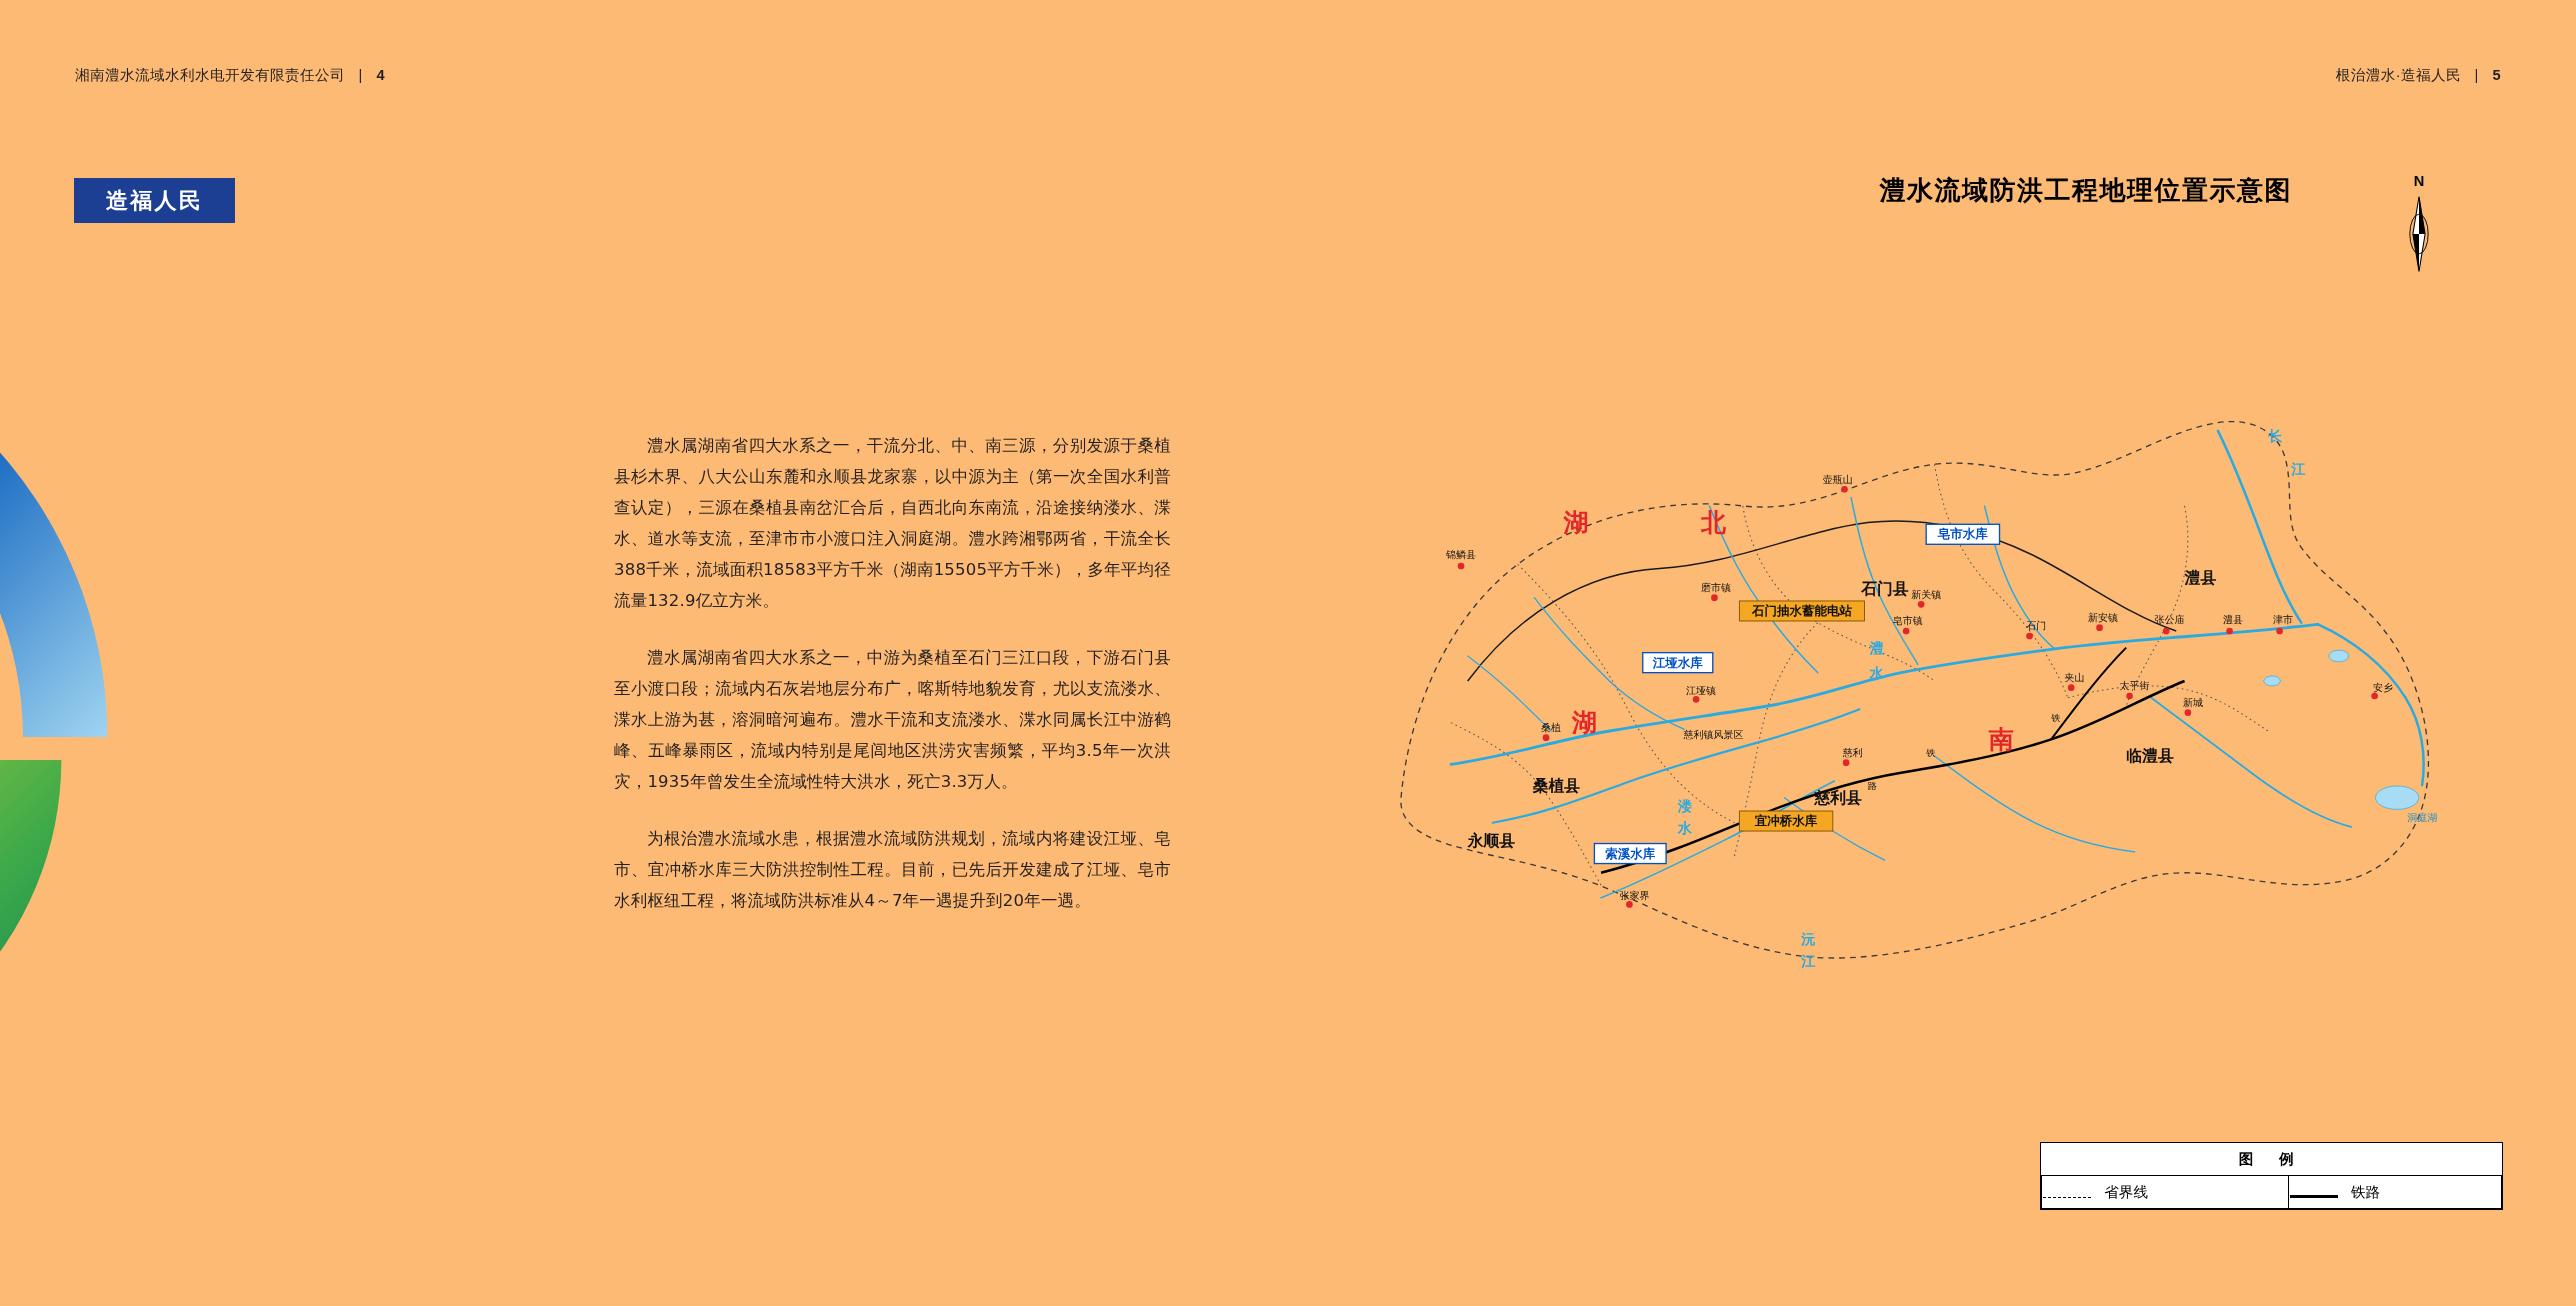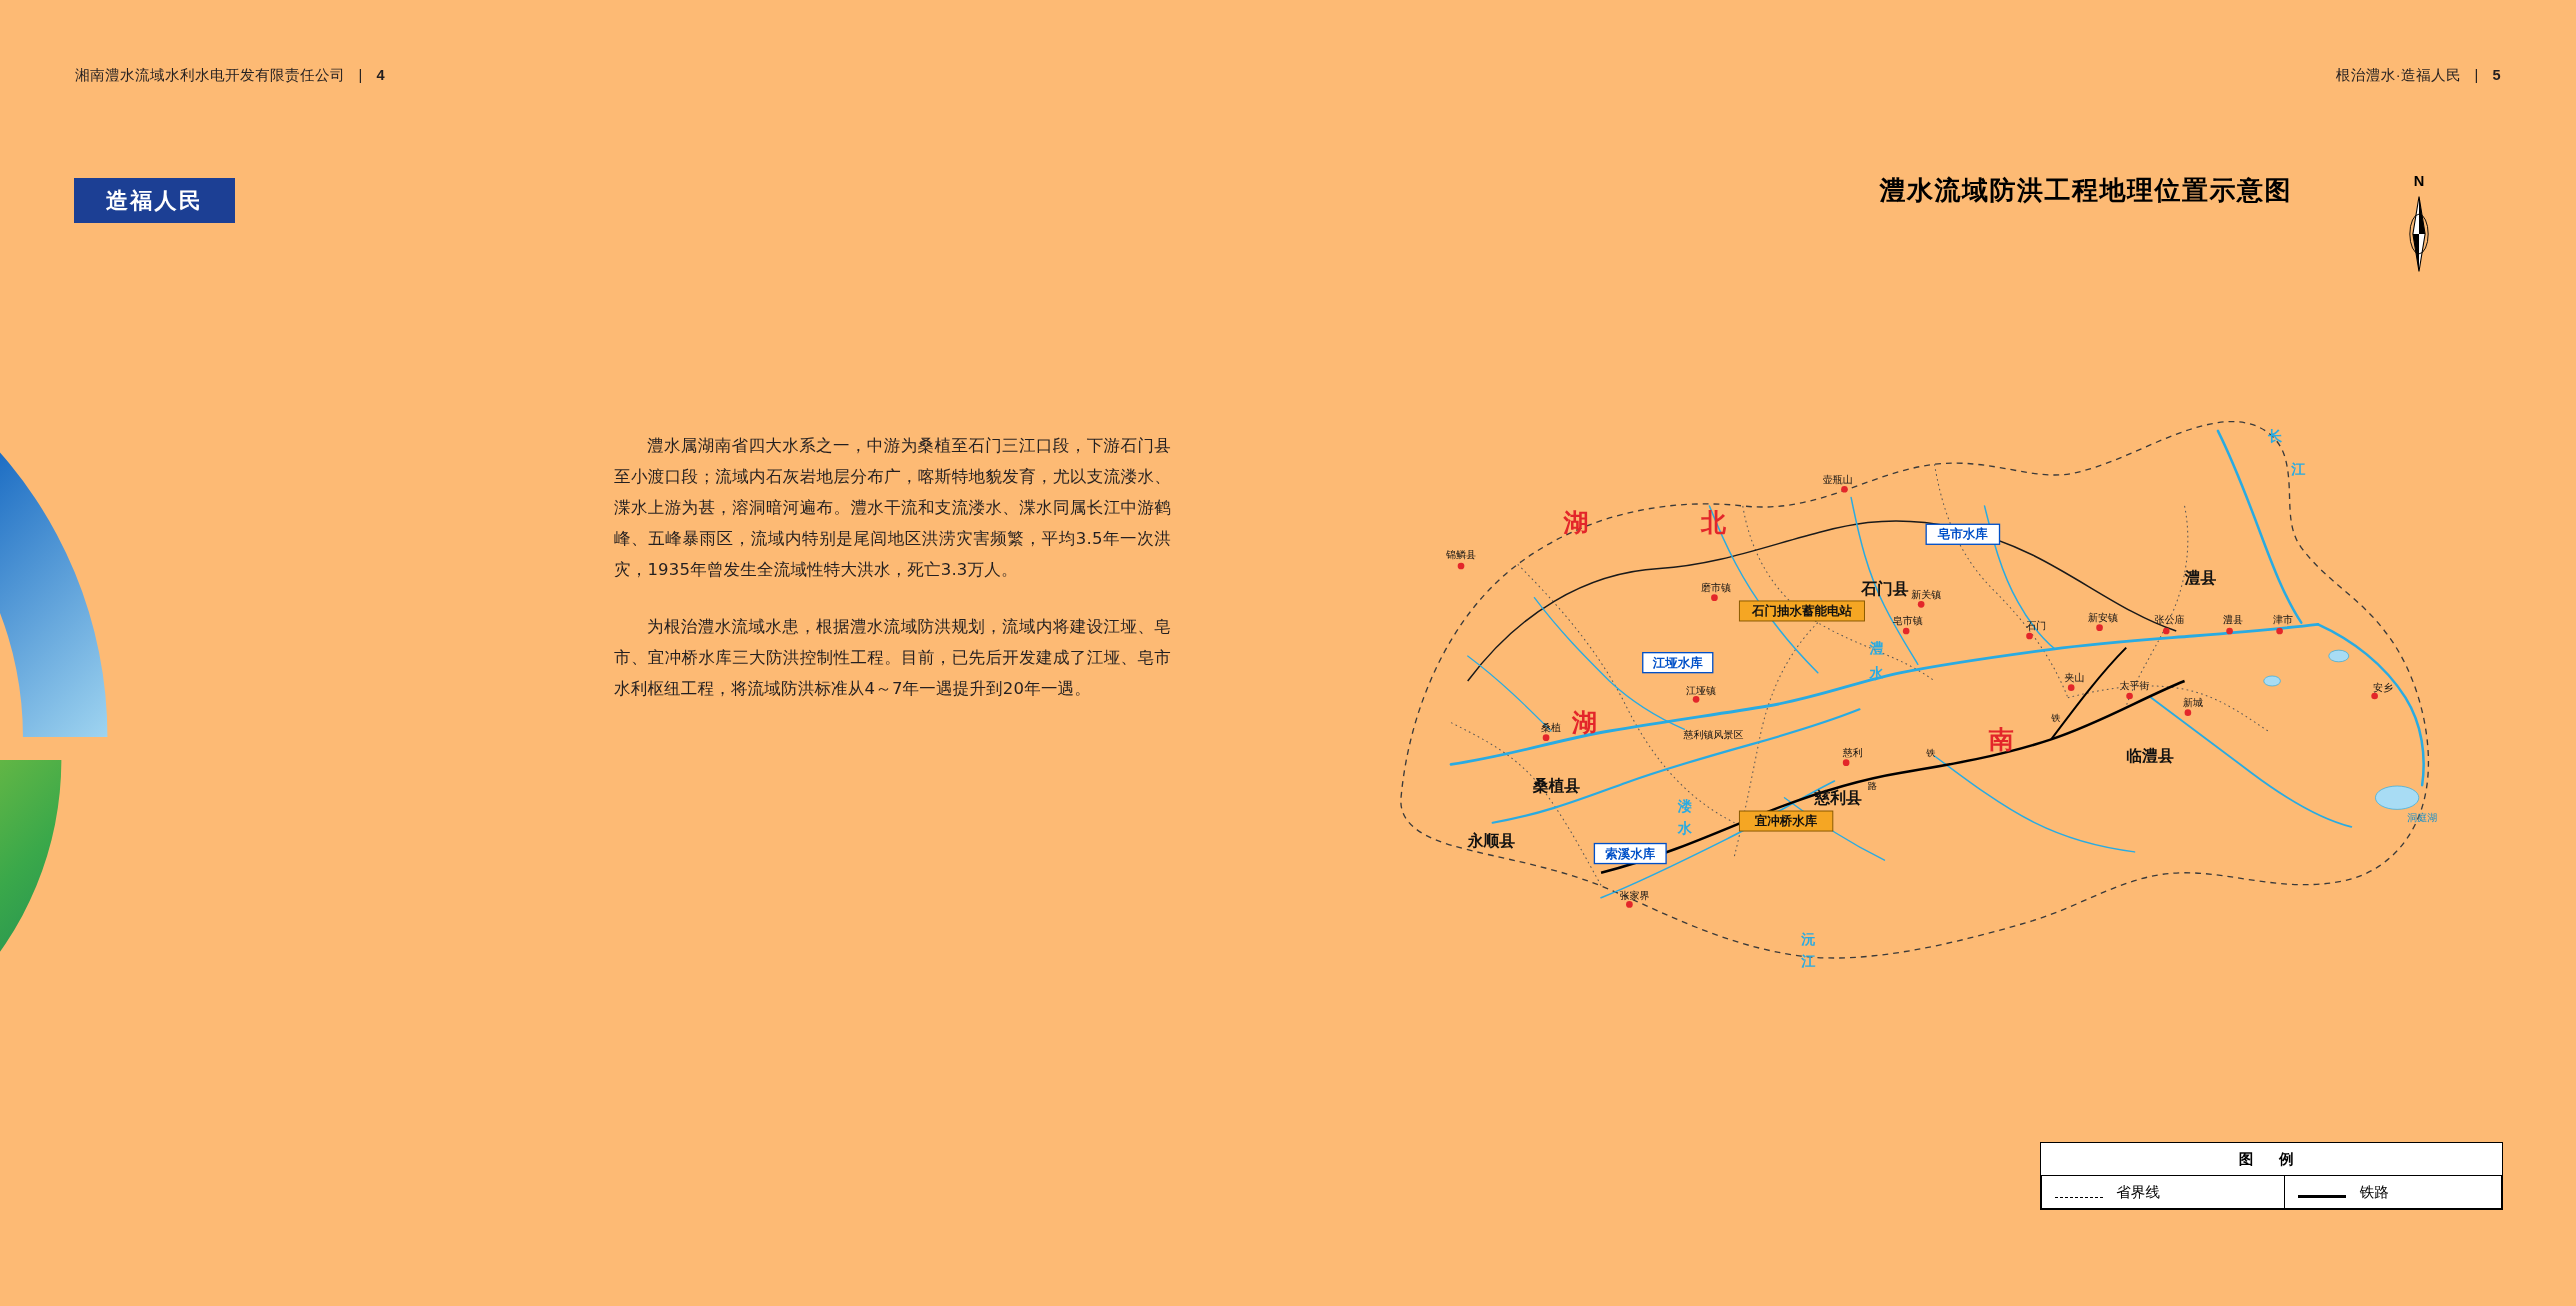--- a/index.html
+++ b/index.html
@@ -127,21 +127,21 @@
   }
   .legend table {
     width: 100%;
     border-collapse: collapse;
     font-size: 14.6px;
     color: #000;
   }
   .legend td {
     border: 0.8px solid #000;
     height: 32px;
-    padding: 0 13px;
+    padding: 0 1px;
     vertical-align: middle;
   }
   .legend .hdr {
     text-align: center;
     font-weight: bold;
     letter-spacing: 10.7px;
     border-left: none;
     border-right: none;
     border-top: none;
   }
@@ -192,20 +192,21 @@
         <stop offset="100%" stop-color="#0b2e86"></stop>
       </linearGradient>
     </defs>
     <path d="M 20,-120 A 560,560 0 0 1 580,440 L 470,440 A 450,450 0 0 0 20,-10 Z" fill="url(#gBlue)"></path>
     <path d="M 520,470 A 430,430 0 0 1 90,900 L 90,790 A 320,320 0 0 0 410,470 Z" fill="url(#gGreen)"></path>
     <path d="M 360,470 A 270,270 0 0 1 90,740 L 90,640 A 170,170 0 0 0 260,470 Z" fill="url(#gBlue2)"></path>
     <path d="M -40,250 A 250,250 0 0 1 210,500 L 110,500 A 150,150 0 0 0 -40,350 Z" fill="#9fd7f2"></path>
   </svg>
 
   <div class="body-col">
+    <p>澧水属湖南省四大水系之一，干流分北、中、南三源，分别发源于桑植县杉木界、八大公山东麓和永顺县龙家寨，以中源为主（第一次全国水利普查认定），三源在桑植县南岔汇合后，自西北向东南流，沿途接纳溇水、渫水、道水等支流，至津市市小渡口注入洞庭湖。澧水跨湘鄂两省，干流全长388千米，流域面积18583平方千米（湖南15505平方千米），多年平均径流量132.9亿立方米。</p>
     <p>澧水属湖南省四大水系之一，中游为桑植至石门三江口段，下游石门县至小渡口段；流域内石灰岩地层分布广，喀斯特地貌发育，尤以支流溇水、渫水上游为甚，溶洞暗河遍布。澧水干流和支流溇水、渫水同属长江中游鹤峰、五峰暴雨区，流域内特别是尾闾地区洪涝灾害频繁，平均3.5年一次洪灾，1935年曾发生全流域性特大洪水，死亡3.3万人。</p>
     <p>为根治澧水流域水患，根据澧水流域防洪规划，流域内将建设江垭、皂市、宜冲桥水库三大防洪控制性工程。目前，已先后开发建成了江垭、皂市水利枢纽工程，将流域防洪标准从4～7年一遇提升到20年一遇。</p>
   </div>
 
   <div class="runhead runhead-right">
     <span>根治澧水·造福人民</span>
     <span class="sep">|</span>
     <span class="pageno">5</span>
   </div>
 

